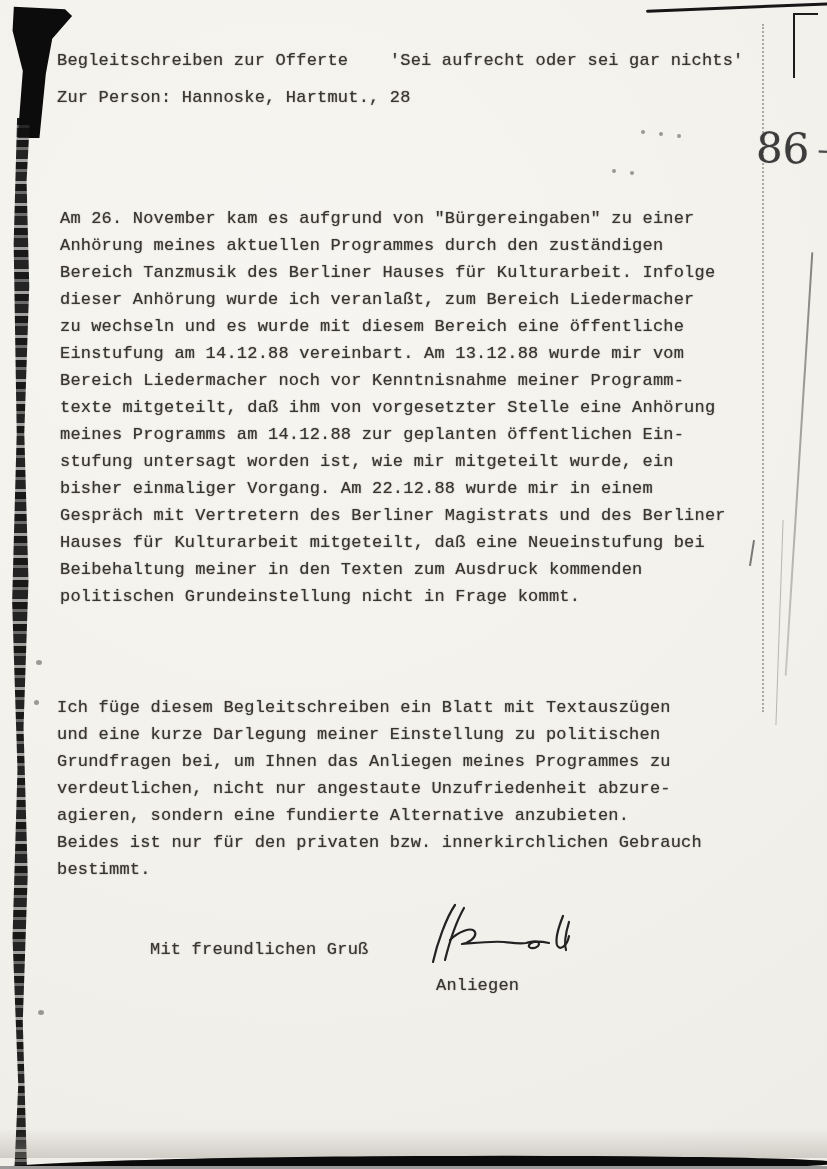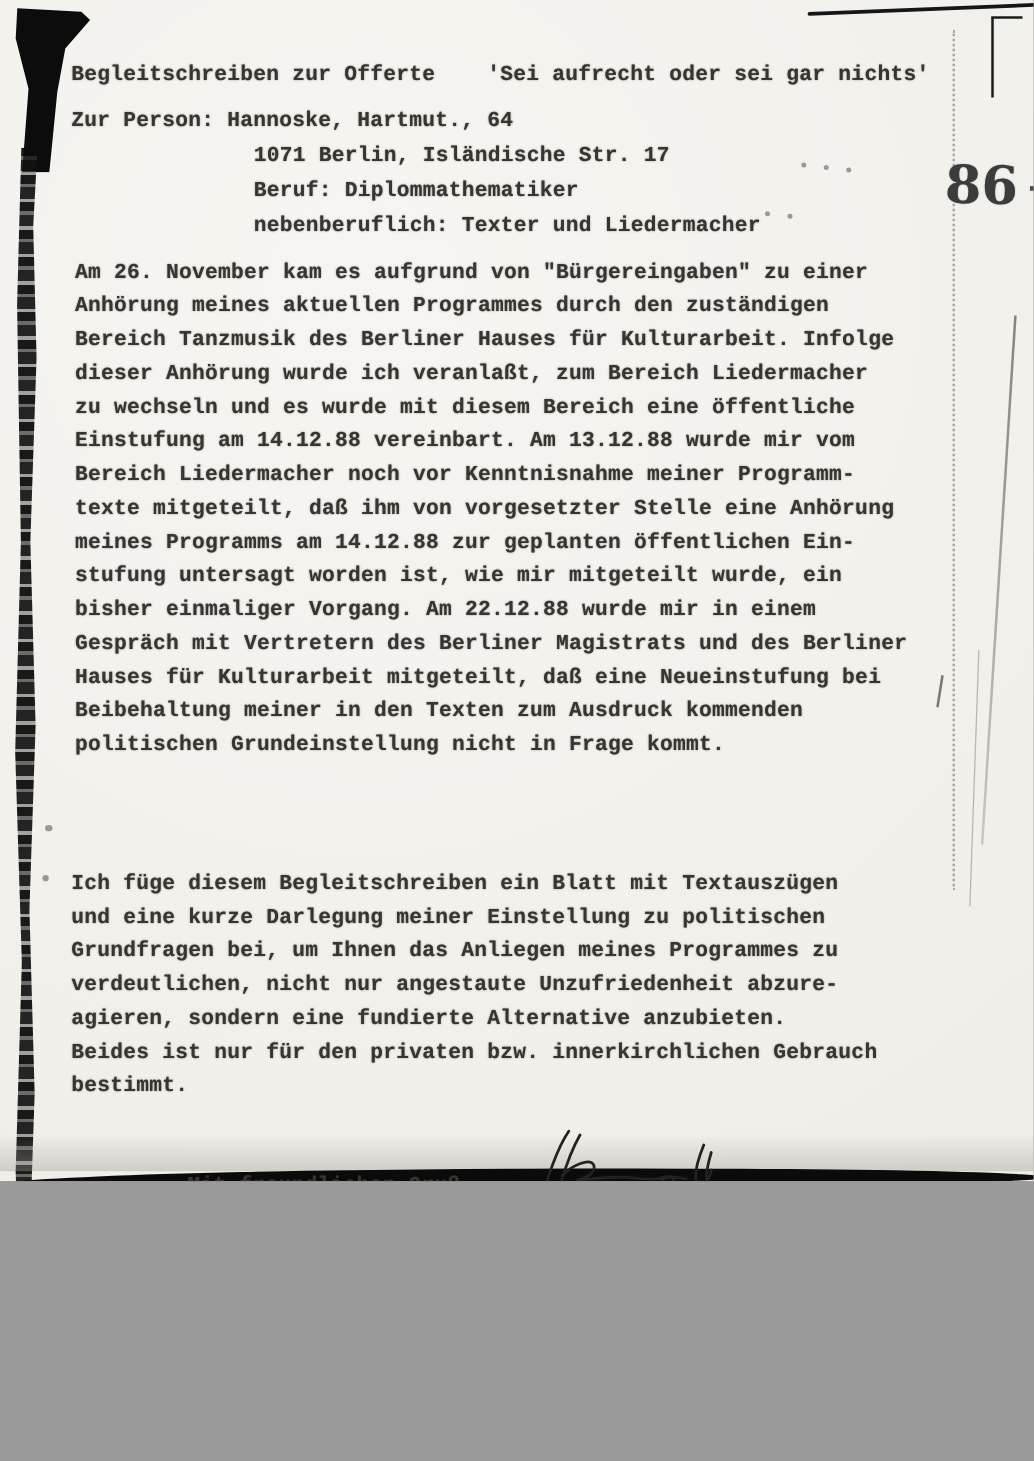--- a/index.html
+++ b/index.html
@@ -1,21 +1,20 @@
 <!DOCTYPE html>
 <html><head>
 <meta charset="utf-8">
 <style>
   html,body{margin:0;padding:0;background:#9a9a9a;}
   .sheet{
-    position:relative;width:827px;height:945px;overflow:hidden;
+    position:relative;width:827px;height:1166px;overflow:hidden;
     background:radial-gradient(circle at 35% 25%, #f7f5f1 0%, #f3f1ec 55%, #efede7 100%);
     font-family:"Liberation Mono","DejaVu Sans Mono",monospace;
     color:#35322e;
-    font-weight:bold;
   }
   .type{
     position:absolute;font-size:17px;line-height:27px;letter-spacing:.2px;
     white-space:pre-wrap;color:#383531;
     text-shadow:0 0 1px rgba(53,50,46,.55), 0 0 2px rgba(53,50,46,.18);
   }
   .details{line-height:28px;}
   
   .wedge{
     position:absolute;left:10px;top:4px;width:64px;height:134px;background:#0c0c0c;
@@ -86,25 +85,22 @@
   <div class="speck" style="left:659px;top:132px;width:4px;height:4px;"></div>
   <div class="speck" style="left:677px;top:134px;width:4px;height:4px;"></div>
   <div class="speck" style="left:612px;top:169px;width:4px;height:4px;"></div>
   <div class="speck" style="left:630px;top:171px;width:4px;height:4px;"></div>
   <div class="speck" style="left:36px;top:660px;width:6px;height:5px;"></div>
   <div class="speck" style="left:34px;top:700px;width:5px;height:5px;"></div>
   <div class="speck" style="left:38px;top:1010px;width:6px;height:5px;"></div>
 
   <div class="type" style="left:57px;top:47px;">Begleitschreiben zur Offerte    'Sei aufrecht oder sei gar nichts'</div>
 
-  <div class="type" style="left:57px;top:84px;">Zur Person: Hannoske, Hartmut., 64</div>
+  <div class="type" style="left:57px;top:84px;">Zur Person: Hannoske, Hartmut., 28</div>
 
-  <div class="type details" style="left:203px;top:112px;">1071 Berlin, Isländische Str. 17
-Beruf: Diplommathematiker
-nebenberuflich: Texter und Liedermacher</div>
 
   <div class="pagenum">
     <span>86</span>
     <span class="dash">–</span>
   </div>
 
   <div class="type" style="left:60px;top:205px;">Am 26. November kam es aufgrund von "Bürgereingaben" zu einer
 Anhörung meines aktuellen Programmes durch den zuständigen
 Bereich Tanzmusik des Berliner Hauses für Kulturarbeit. Infolge
 dieser Anhörung wurde ich veranlaßt, zum Bereich Liedermacher

